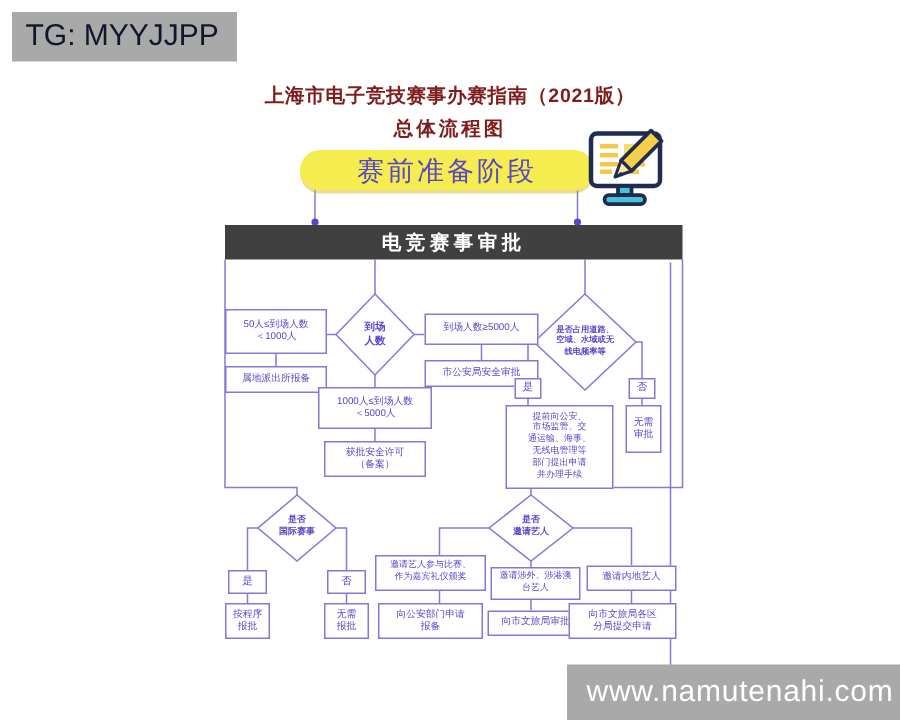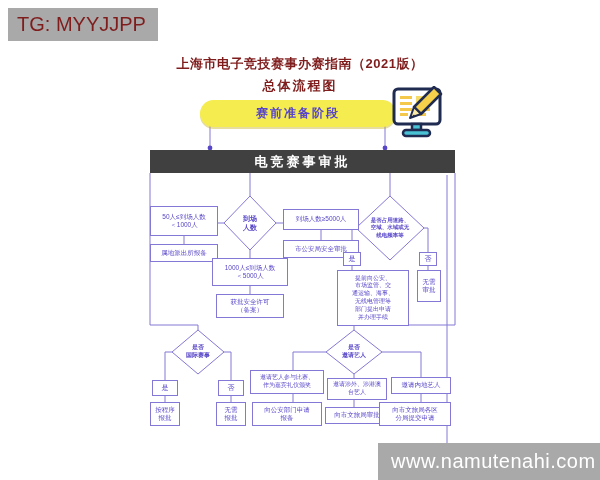--- a/index.html
+++ b/index.html
@@ -9,29 +9,29 @@
   .cl{stroke:#8478D6;stroke-width:1;fill:none}
   .dm{fill:#ffffff;stroke:#8478D6;stroke-width:1}
   .dot{fill:#5746C8}
   .fbox{position:absolute;box-sizing:border-box;background:#fff;border:1px solid #8478D6;
         color:#5746C8;display:flex;align-items:center;justify-content:center;text-align:center;
         white-space:pre-line;line-height:1.3;font-size:6.5px;padding:1px 2px}
   .f6{font-size:6px}
   .tag{font-size:7px}
   .dlabel{position:absolute;box-sizing:border-box;color:#5746C8;display:flex;align-items:center;
           justify-content:center;text-align:center;white-space:pre-line;font-weight:bold;line-height:1.3}
-  #tg{position:absolute;left:8px;top:8px;width:150px;height:33px;background:#A9A9A9;color:#7f1d1d;
+  #tg{position:absolute;left:8px;top:8px;width:150px;height:33px;background:#A9A9A9;color:#0f172a;
       font-size:20px;display:flex;align-items:center;padding-left:9px;box-sizing:border-box}
   #wm{position:absolute;left:378px;top:443px;width:268px;height:37px;background:#A9A9A9;color:#fff;
       font-size:20px;display:flex;align-items:center;padding-left:13px;box-sizing:border-box;letter-spacing:.5px}
   .title{position:absolute;left:100px;width:400px;text-align:center;color:#7f1d1d;font-weight:bold}
   #t1{top:55px;font-size:13px;letter-spacing:.5px}
   #t2{top:77px;font-size:13px;letter-spacing:2px}
   #pill{position:absolute;left:200px;top:100px;width:196px;height:27px;background:#F5EC4F;border-radius:14px;
-        display:flex;align-items:center;justify-content:center;color:#5746C8;font-weight:bold;font-size:12px;
+        display:flex;align-items:center;justify-content:center;color:#5746C8;font-weight:normal;font-size:18px;
         letter-spacing:2px;box-shadow:0 2px 0 rgba(200,180,40,.45)}
   #hdr{position:absolute;left:150px;top:150px;width:305px;height:23px;background:#404040;color:#fff;
        font-weight:bold;font-size:13px;letter-spacing:3px;display:flex;align-items:center;justify-content:center}
   #micon{position:absolute;left:390px;top:86px;width:58px;height:58px}
 </style>
 </head>
 <body>
 
 <div id="stage">
 

